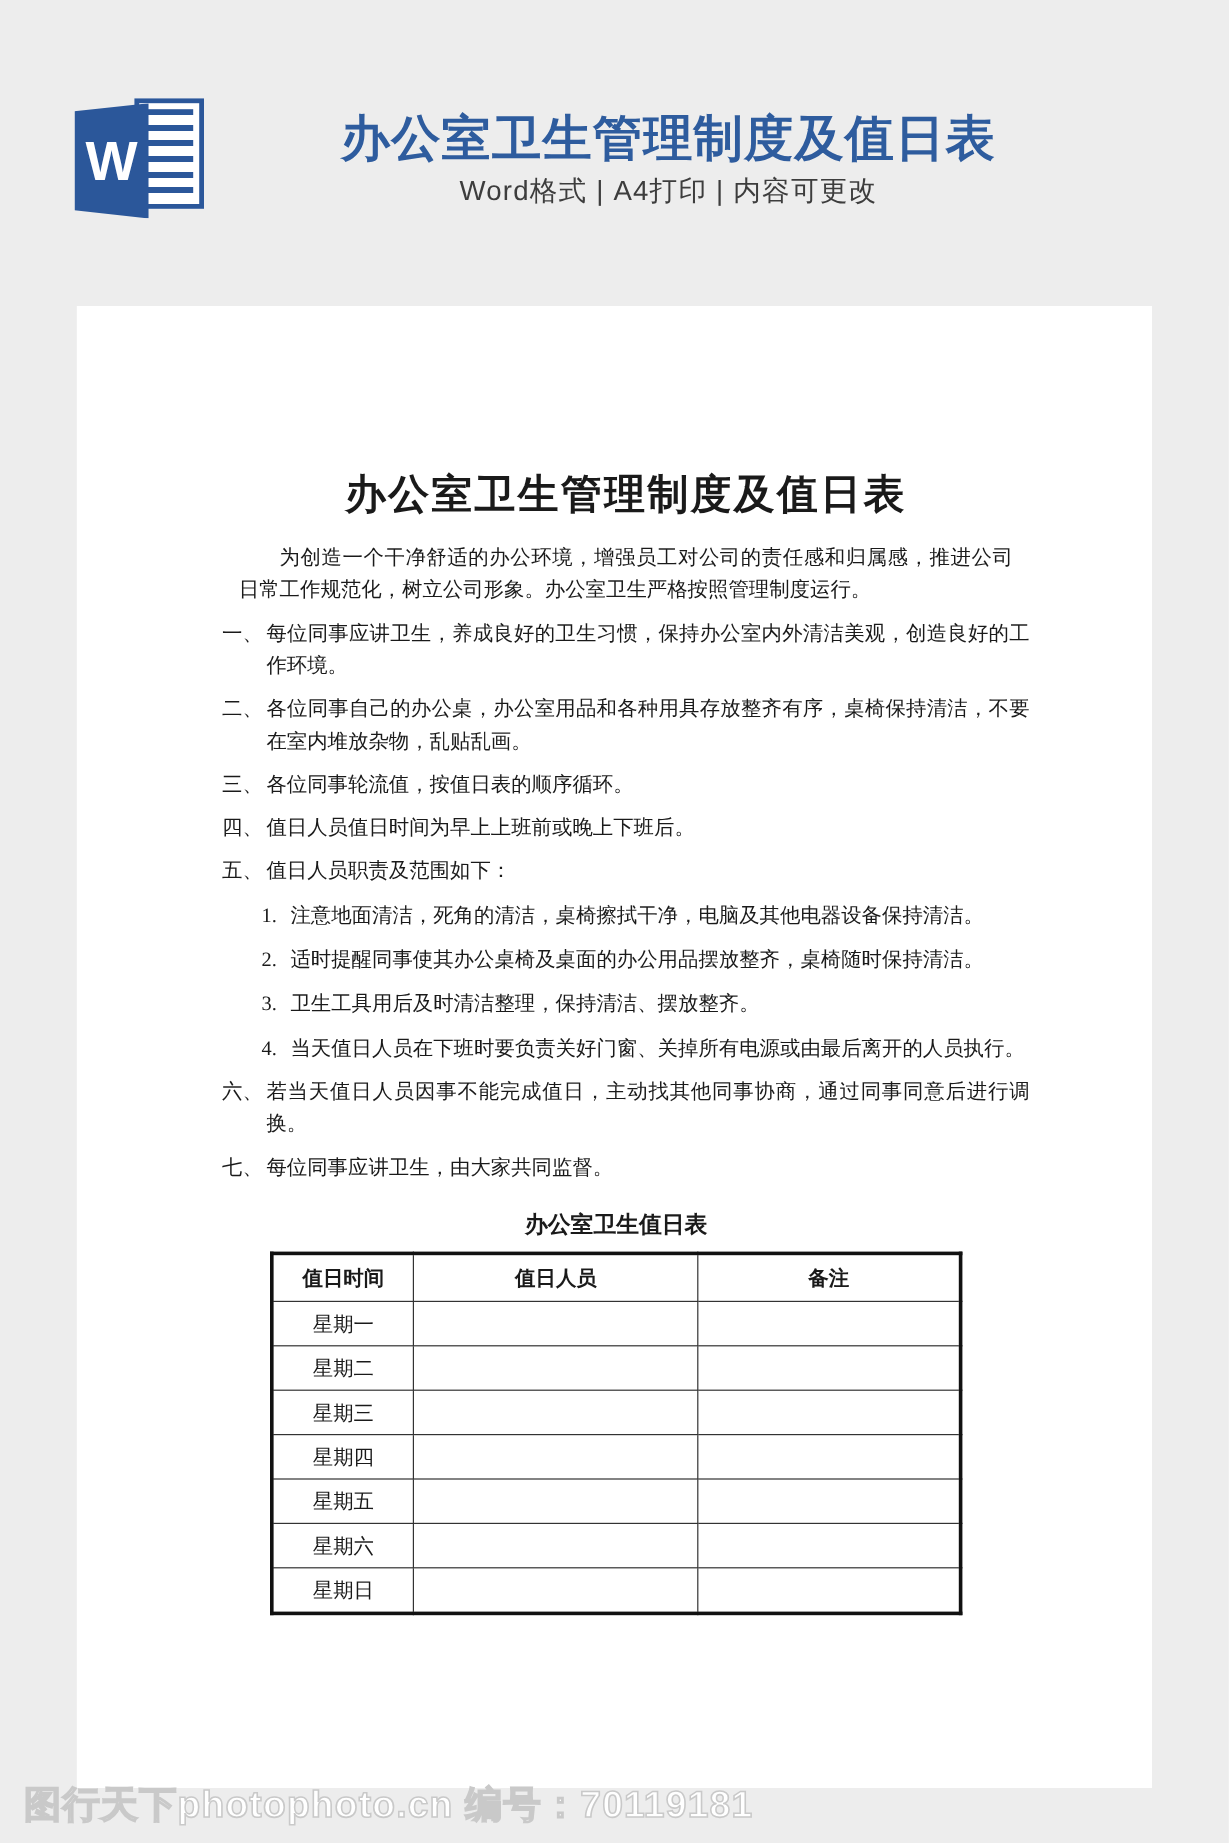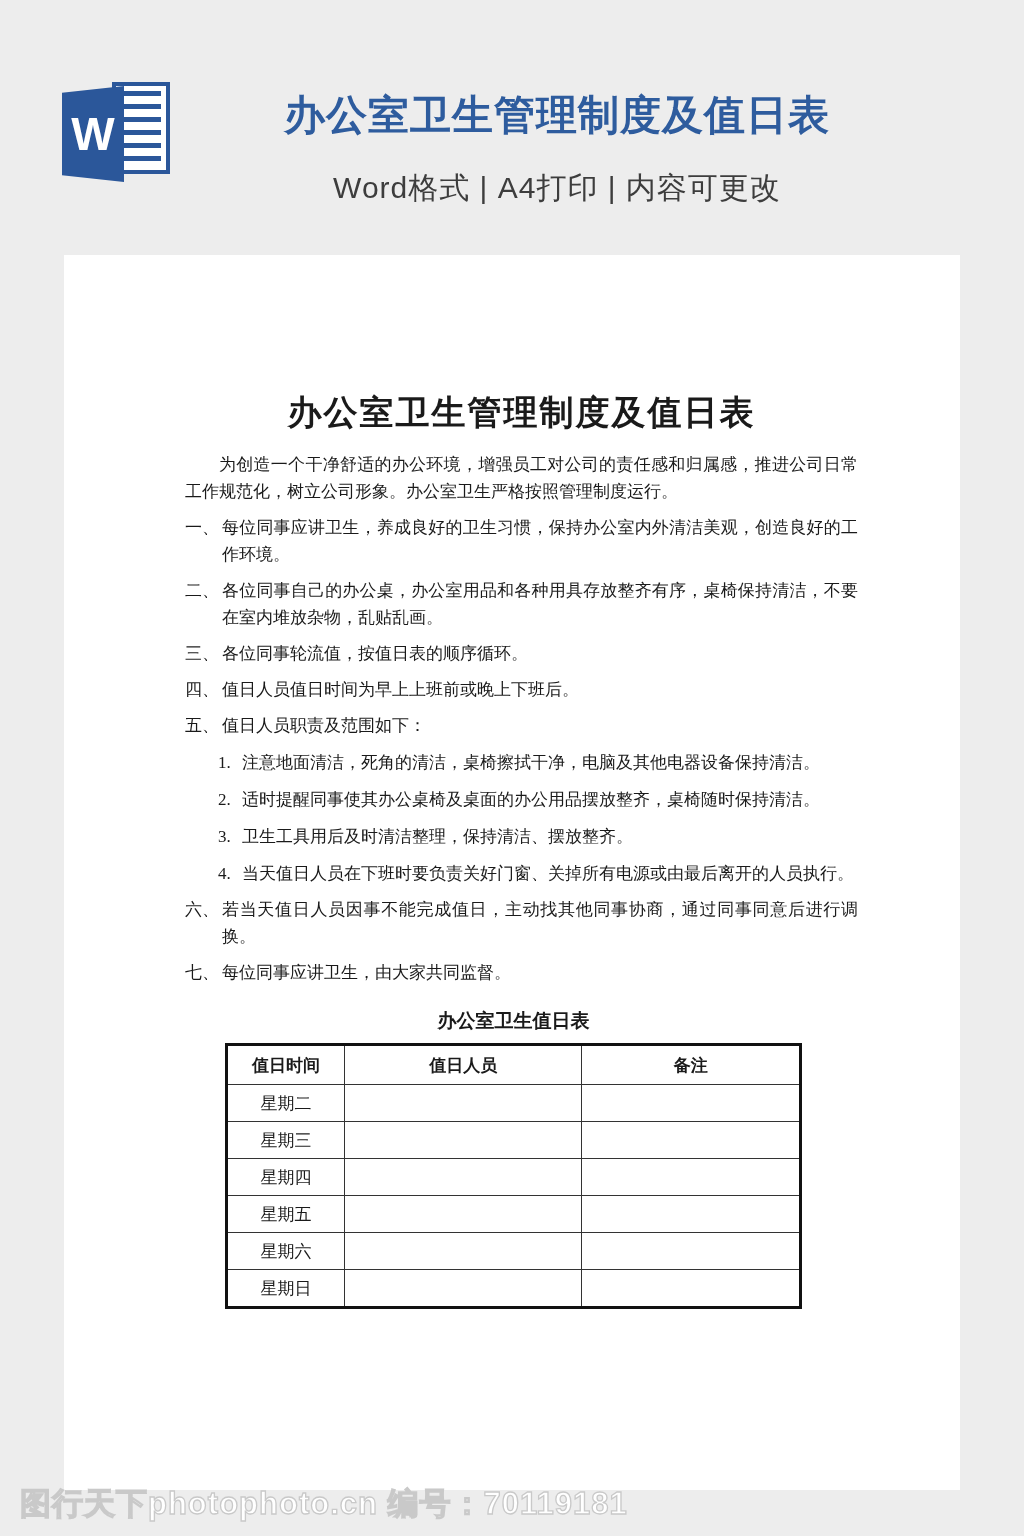--- a/index.html
+++ b/index.html
@@ -15,31 +15,31 @@
   .word-icon{position:absolute;left:62px;top:76px;width:112px;height:108px;}
   .icon-sheet{position:absolute;left:50px;top:6px;width:58px;height:92px;background:#fff;border:4px solid #2b579a;box-sizing:border-box;}
   .icon-sheet-lines{position:absolute;left:5px;right:5px;top:5px;bottom:5px;
     background:repeating-linear-gradient(to bottom,#2b579a 0 5px,#ffffff 5px 13px);}
   .icon-plate{position:absolute;left:0;top:10px;width:62px;height:96px;background:#2b579a;
     clip-path:polygon(0 7%,100% 0,100% 100%,0 93%);
     display:flex;align-items:center;justify-content:center;}
   .icon-plate span{color:#ffffff;font:700 46px "Liberation Sans",sans-serif;}
   .banner-text{position:absolute;left:170px;right:80px;top:88px;text-align:center;}
   .banner-title{font-size:41px;font-weight:700;color:#2e5c9e;letter-spacing:1px;}
-  .banner-subtitle{font-size:30px;color:#3d3d3d;margin-top:25px;letter-spacing:1px;}
+  .banner-subtitle{font-size:23px;color:#3d3d3d;margin-top:1px;letter-spacing:1px;}
   
   .page{
     position:absolute;left:64px;top:255px;width:896px;height:1235px;
     background:#ffffff;box-sizing:border-box;
     padding:0 102px 0 121px;
     font-family:"Liberation Serif","DejaVu Serif",serif;
     color:#1a1a1a;
   }
   .doc-title{margin:138px 0 0;font-size:34px;line-height:40px;text-align:center;font-weight:700;letter-spacing:2px;}
-  .intro{margin:18px 0 0;font-size:17px;line-height:27px;text-align:justify;text-indent:2em;}
+  .intro{margin:18px 14px 0;font-size:17px;line-height:27px;text-align:justify;text-indent:2em;}
   .item{position:relative;padding-left:37px;margin-top:9px;font-size:17px;line-height:27px;text-align:justify;}
   .item .num{position:absolute;left:0;top:0;}
   .sub{margin-left:33px;padding-left:24px;margin-top:10px;}
   
   .schedule{margin:22px 0 0 40px;width:577px;}
   .tbl-title{text-align:center;font-weight:700;font-size:19px;margin:0 0 9px;}
   table{width:100%;border-collapse:collapse;border:3px solid #111;table-layout:fixed;}
   col.c1{width:20.6%;} col.c2{width:41.3%;} col.c3{width:38.1%;}
   th,td{border:1px solid #333;text-align:center;font-size:17px;font-weight:400;padding:0;}
   thead th{height:38px;font-weight:bold;}
@@ -131,20 +131,25 @@
         </colgroup>
       <thead>
         <tr>
           <th>值日时间</th>
           <th>值日人员</th>
           <th>备注</th>
         </tr>
       </thead>
       <tbody>
         <tr>
+          <td>星期一</td>
+          <td></td>
+          <td></td>
+        </tr>
+        <tr>
           <td>星期二</td>
           <td></td>
           <td></td>
         </tr>
         <tr>
           <td>星期三</td>
           <td></td>
           <td></td>
         </tr>
         <tr>

